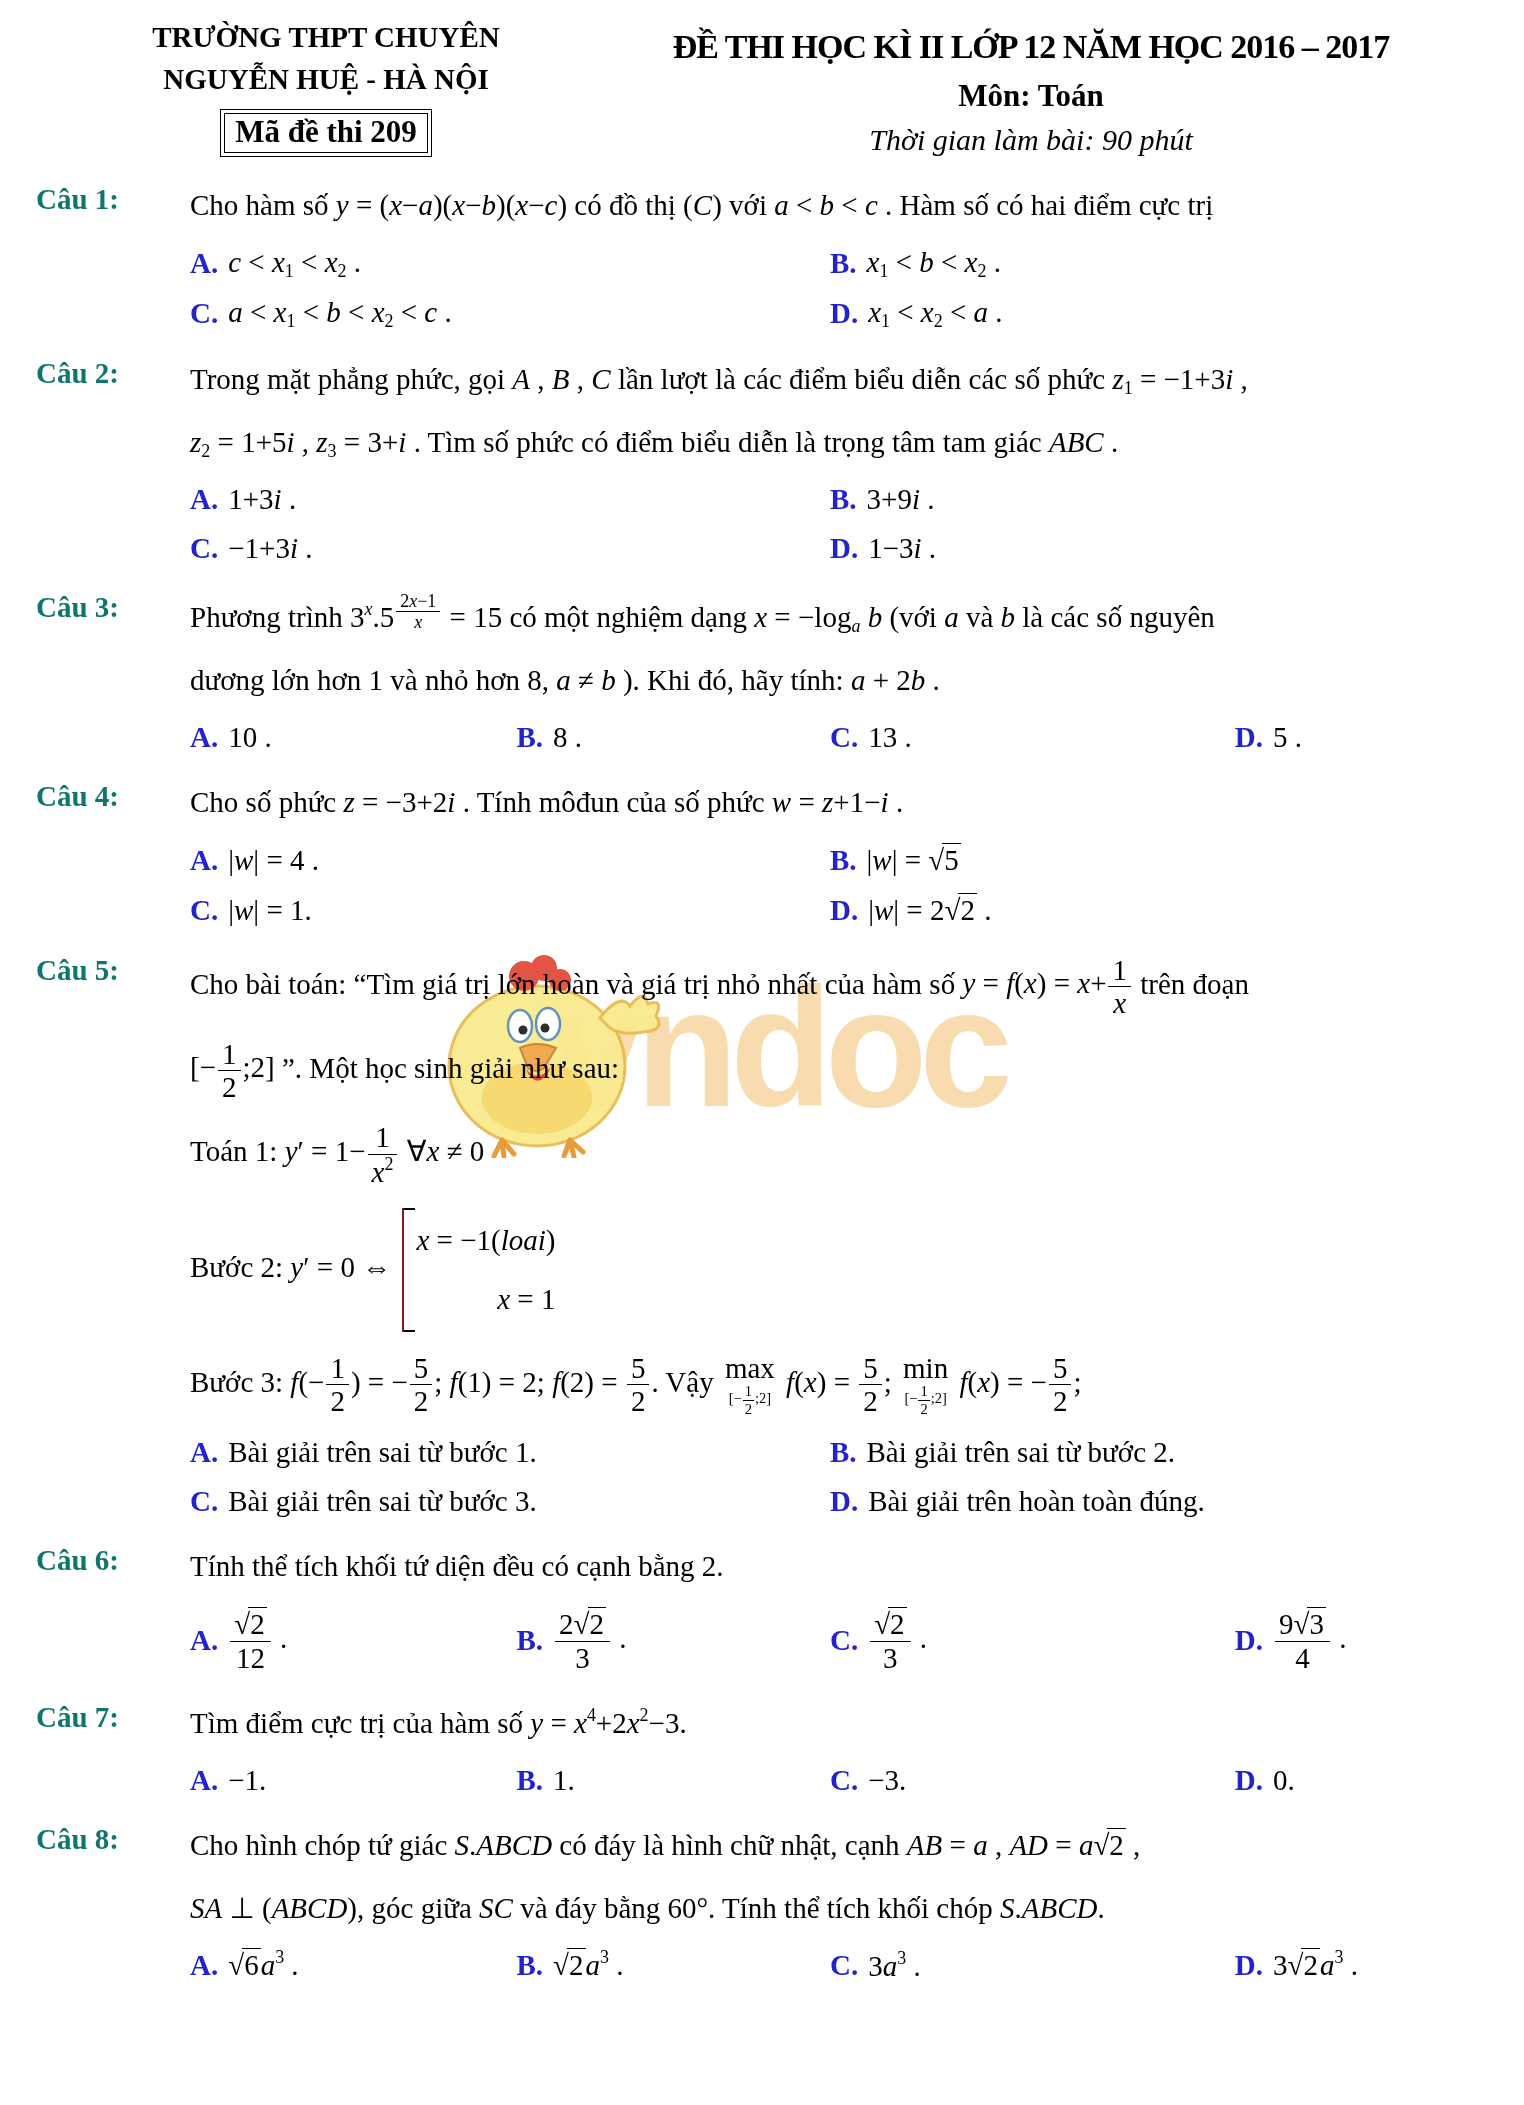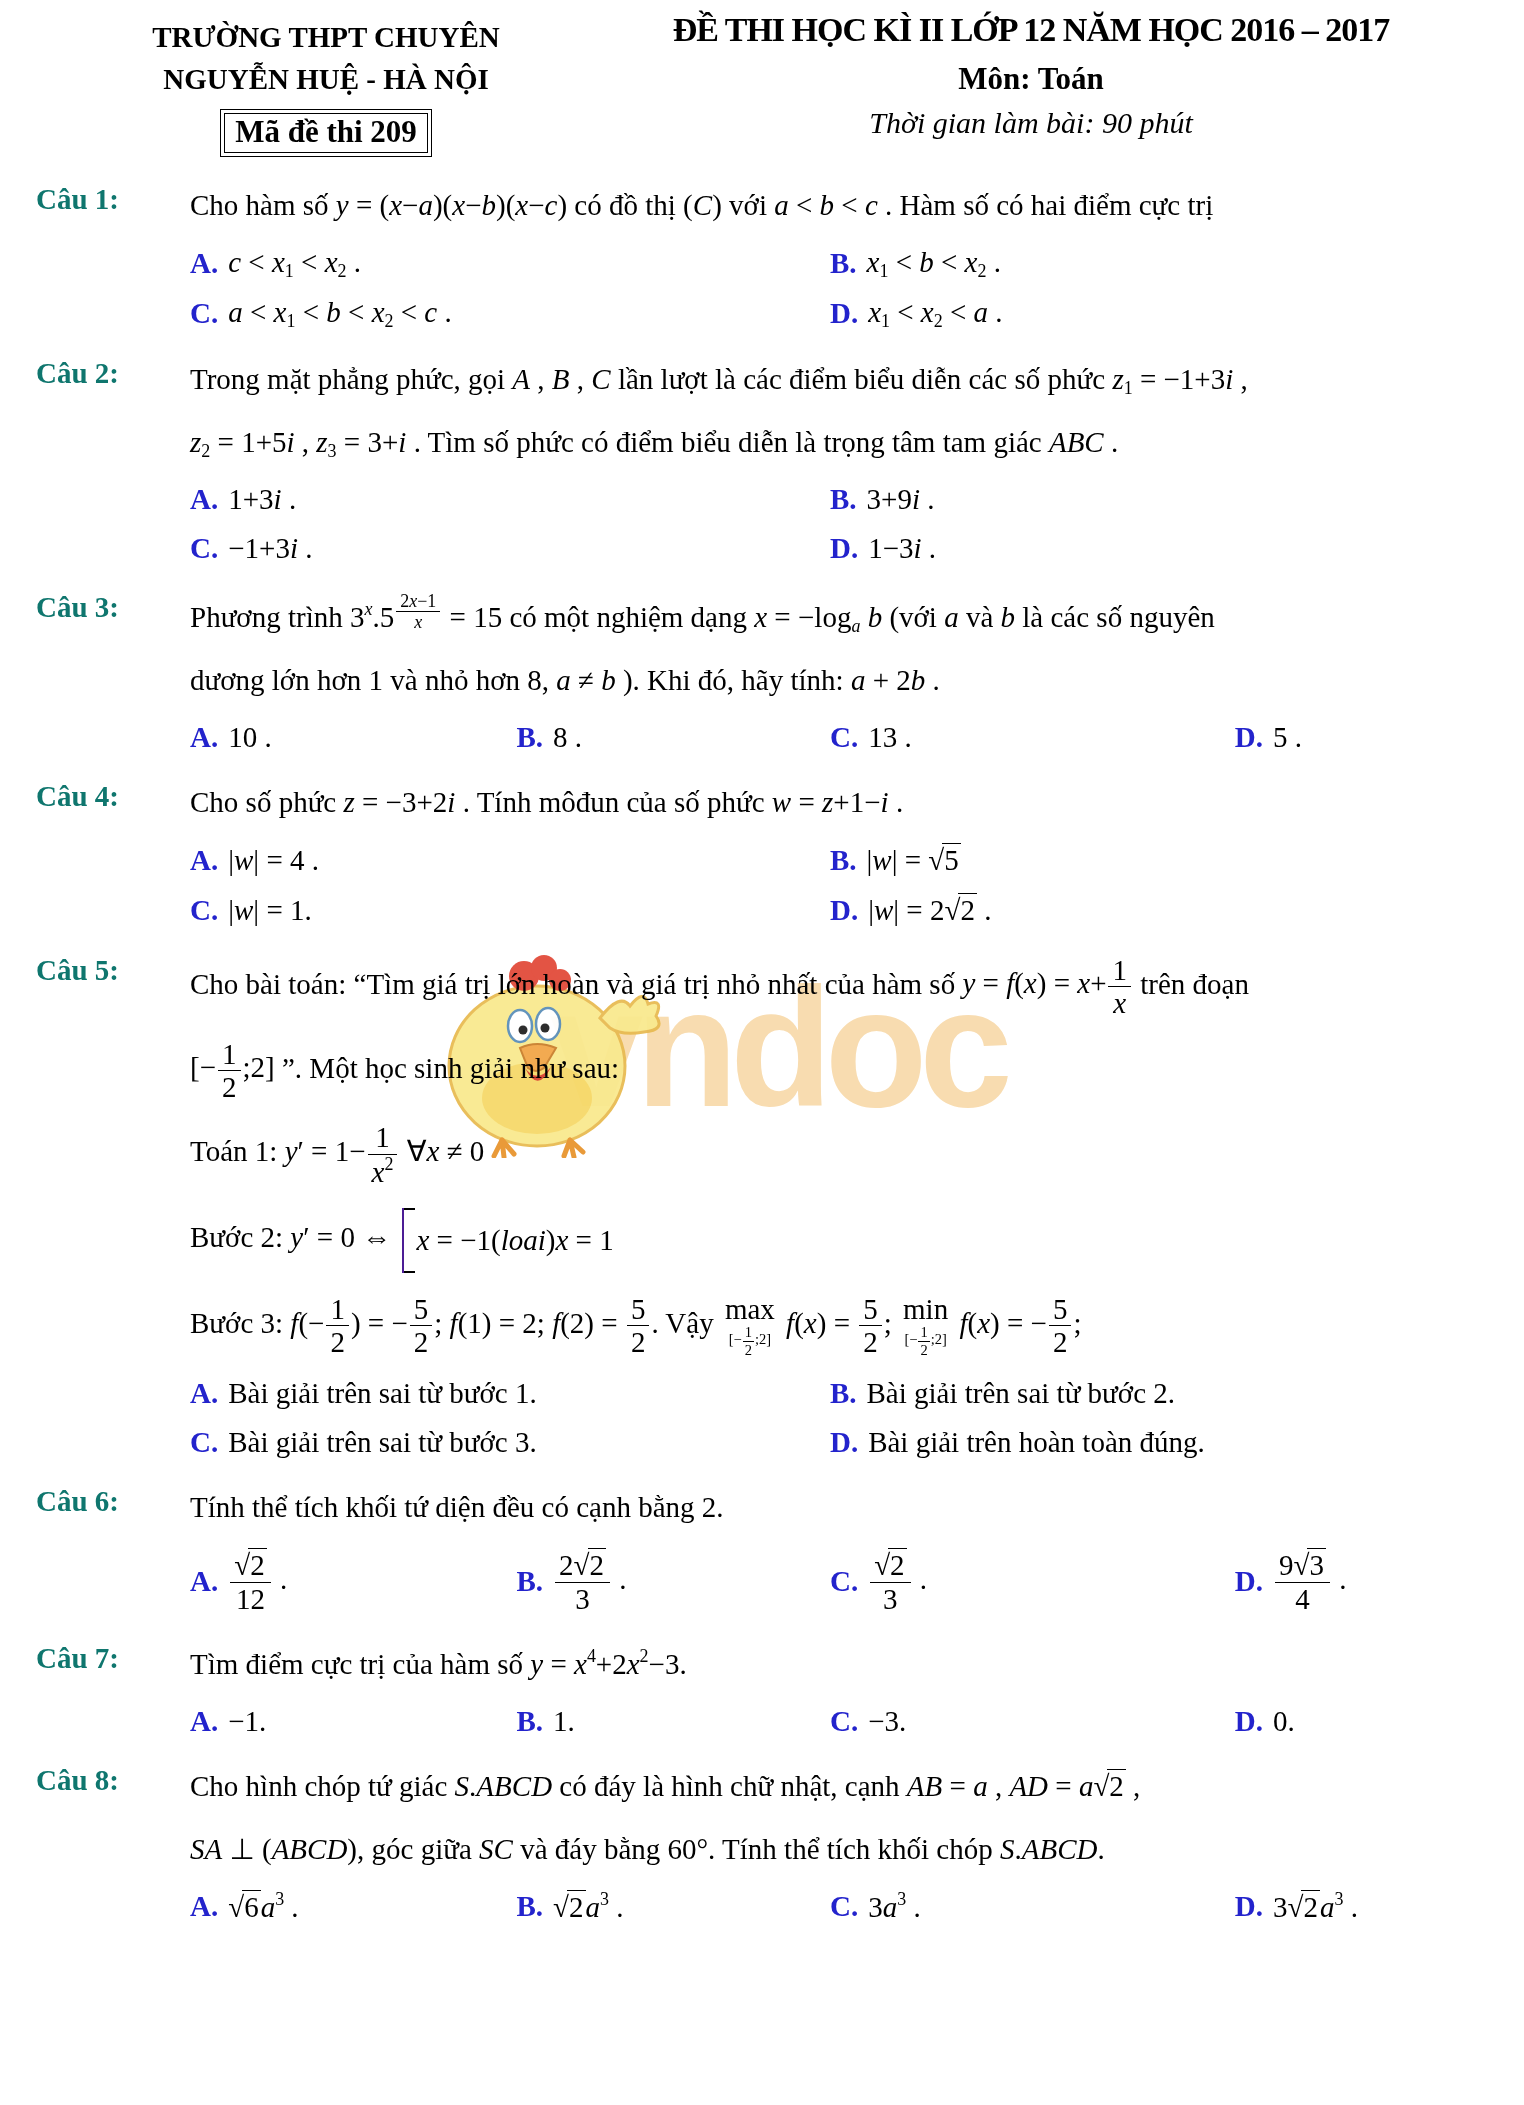--- a/index.html
+++ b/index.html
@@ -5,21 +5,21 @@
   html,body{margin:0;padding:0;}
   body{
     width:1524px;height:2105px;position:relative;overflow:hidden;
     background:#ffffff;color:#000;
     font-family:"Liberation Serif", serif;
     font-size:29px;
   }
   .page{position:relative;z-index:1;padding:10px 28px 0 36px;}
 
   
-  .header{display:flex;align-items:flex-start;}
+  .header{display:flex;align-items:flex-end;}
   .h-left{width:580px;text-align:center;padding-top:6px;}
   .h-right{width:830px;text-align:center;}
   .school{font-weight:bold;font-size:29px;line-height:1.45;}
   .code-box{display:inline-block;border:1px solid #000;padding:3px;margin-top:9px;}
   .code-box-inner{display:inline-block;border:1px solid #000;padding:0px 10px 2px 10px;font-weight:bold;font-size:31px;}
   .title{font-weight:bold;font-size:34px;letter-spacing:-1px;line-height:1.2;}
   .subject{font-weight:bold;font-size:31px;margin-top:10px;}
   .duration,.note{font-style:italic;font-size:30px;margin-top:9px;}
 
   
@@ -38,22 +38,22 @@
   .math{white-space:normal;}
   .math i{font-style:italic;}
   .frac{display:inline-block;vertical-align:middle;text-align:center;line-height:1.12;margin:0 2px;}
   .frac .num{display:block;border-bottom:1.5px solid #000;padding:0 4px;}
   .frac .den{display:block;padding:0 4px;}
   sup.script{font-size:.62em;vertical-align:.65em;line-height:1;}
   sub.script{font-size:.62em;vertical-align:-.3em;line-height:1;}
   .sqrt{white-space:nowrap;}
   .radix{letter-spacing:-1px;}
   .rad{display:inline-block;border-top:1.5px solid #000;margin-left:-1px;padding:0 2px;line-height:1.15;}
-  .cases{display:inline-flex;flex-direction:row;align-items:flex-end;vertical-align:middle;
-         border-left:2px solid #4c1d95;position:relative;padding:3px 4px 3px 12px;margin:2px 4px;}
+  .cases{display:inline-flex;flex-direction:column;align-items:flex-end;vertical-align:middle;
+         border-left:2px solid #7f1d1d;position:relative;padding:3px 4px 3px 12px;margin:2px 4px;}
   .cases::before,.cases::after{content:'';position:absolute;left:0;width:11px;border-top:2px solid #000;}
   .cases::before{top:0;}
   .cases::after{bottom:0;}
   .case-row{display:block;margin:7px 0;}
   .munder{display:inline-flex;flex-direction:column;align-items:center;vertical-align:middle;margin:0 4px;}
   .mbase{line-height:1.05;}
   .msub{font-size:.5em;line-height:1.1;}
   .msub .frac{margin:0 1px;}
   .msub .frac .num{border-bottom-width:1px;padding:0 2px;}
   .msub .frac .den{padding:0 2px;}

